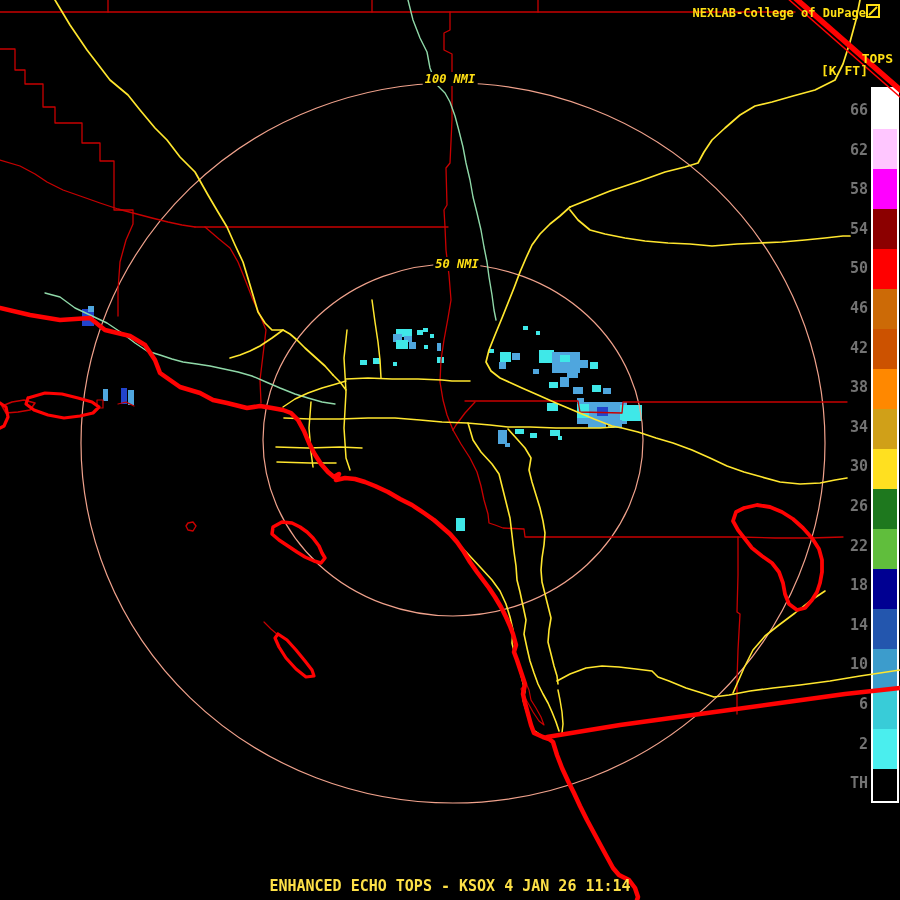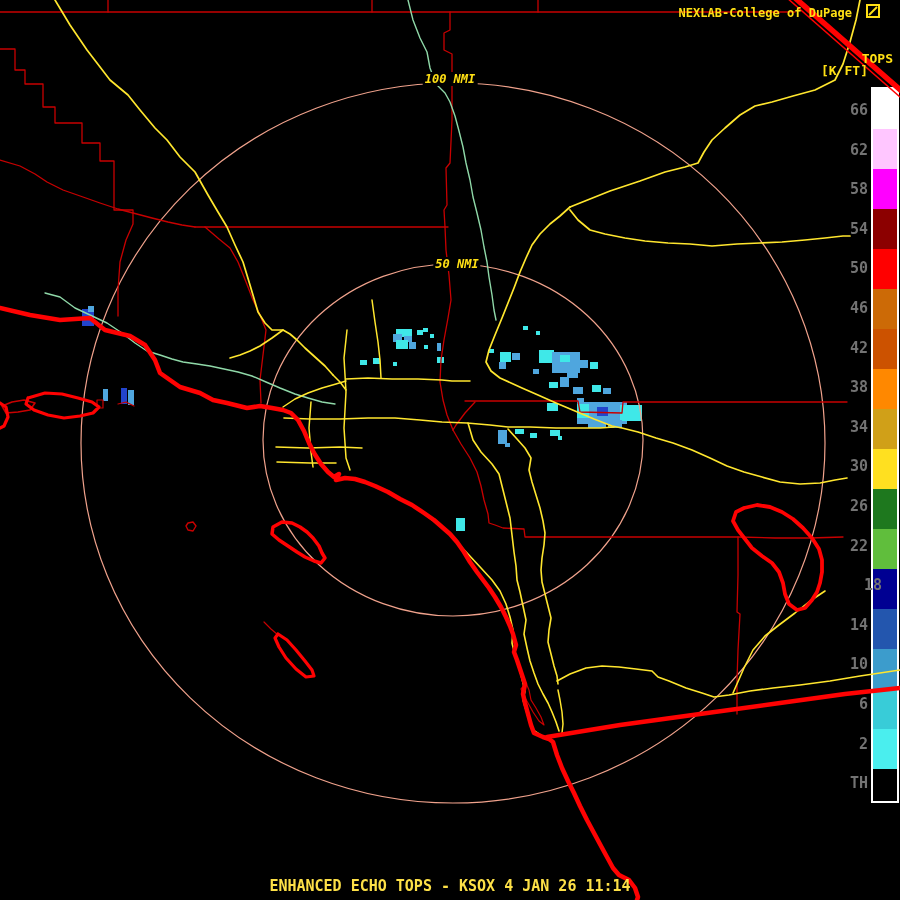--- a/index.html
+++ b/index.html
@@ -9,21 +9,21 @@
   
   #cbar{position:absolute;left:871px;top:87px;width:24px;height:712px;background:#000;
         border:2px solid #fff;z-index:1;}
   .cbar-seg{position:absolute;left:0;width:24px;}
   #cbar-labels{position:absolute;left:0;top:0;width:900px;height:900px;z-index:2;}
   .cbar-label{position:absolute;width:46px;text-align:right;color:#737373;
               font-size:15px;font-weight:bold;line-height:18px;}
   
   .yel{color:#FFE014;}
   #brand{position:absolute;top:4px;right:20px;z-index:5;font-size:12px;font-weight:bold;
-         display:flex;align-items:center;gap:14px;}
+         display:flex;align-items:center;gap:0;}
   #cbar-title{position:absolute;top:51px;right:7px;z-index:5;font-size:13px;font-weight:bold;}
   #cbar-units{position:absolute;top:63px;right:32px;z-index:5;font-size:13px;font-weight:bold;}
   .ring-label{position:absolute;z-index:4;transform:translate(-50%,-50%);background:#000;
               padding:0 2px;font-size:12px;font-weight:bold;font-style:italic;color:#FFE014;
               white-space:nowrap;}
   #footer{position:absolute;left:0;bottom:5px;width:100%;text-align:center;z-index:5;
           color:#fde047;font-size:15px;font-weight:bold;white-space:pre;}
   #logo{display:inline-block;}
 </style>
 </head>
@@ -57,21 +57,21 @@
       <div class="cbar-label" style="left: 822px; top: 180.2px;">58</div>
       <div class="cbar-label" style="left: 822px; top: 219.8px;">54</div>
       <div class="cbar-label" style="left: 822px; top: 259.4px;">50</div>
       <div class="cbar-label" style="left: 822px; top: 299px;">46</div>
       <div class="cbar-label" style="left: 822px; top: 338.6px;">42</div>
       <div class="cbar-label" style="left: 822px; top: 378.2px;">38</div>
       <div class="cbar-label" style="left: 822px; top: 417.8px;">34</div>
       <div class="cbar-label" style="left: 822px; top: 457.4px;">30</div>
       <div class="cbar-label" style="left: 822px; top: 497px;">26</div>
       <div class="cbar-label" style="left: 822px; top: 536.6px;">22</div>
-      <div class="cbar-label" style="left: 822px; top: 576.2px; padding-left: 14px;">18</div>
+      <div class="cbar-label" style="left: 822px; top: 576.2px;">18</div>
       <div class="cbar-label" style="left: 822px; top: 615.8px;">14</div>
       <div class="cbar-label" style="left: 822px; top: 655.4px;">10</div>
       <div class="cbar-label" style="left: 822px; top: 695px;">6</div>
       <div class="cbar-label" style="left: 822px; top: 734.6px;">2</div>
       <div class="cbar-label" style="left: 822px; top: 774.2px;">TH</div>
     </div>
 
   <svg id="radar-svg" width="900" height="900" viewBox="0 0 900 900">
       <rect x="396" y="329" width="16" height="8" fill="#3FE8E8"></rect>
       <rect x="393" y="334" width="9" height="8" fill="#4FA6DE"></rect>

